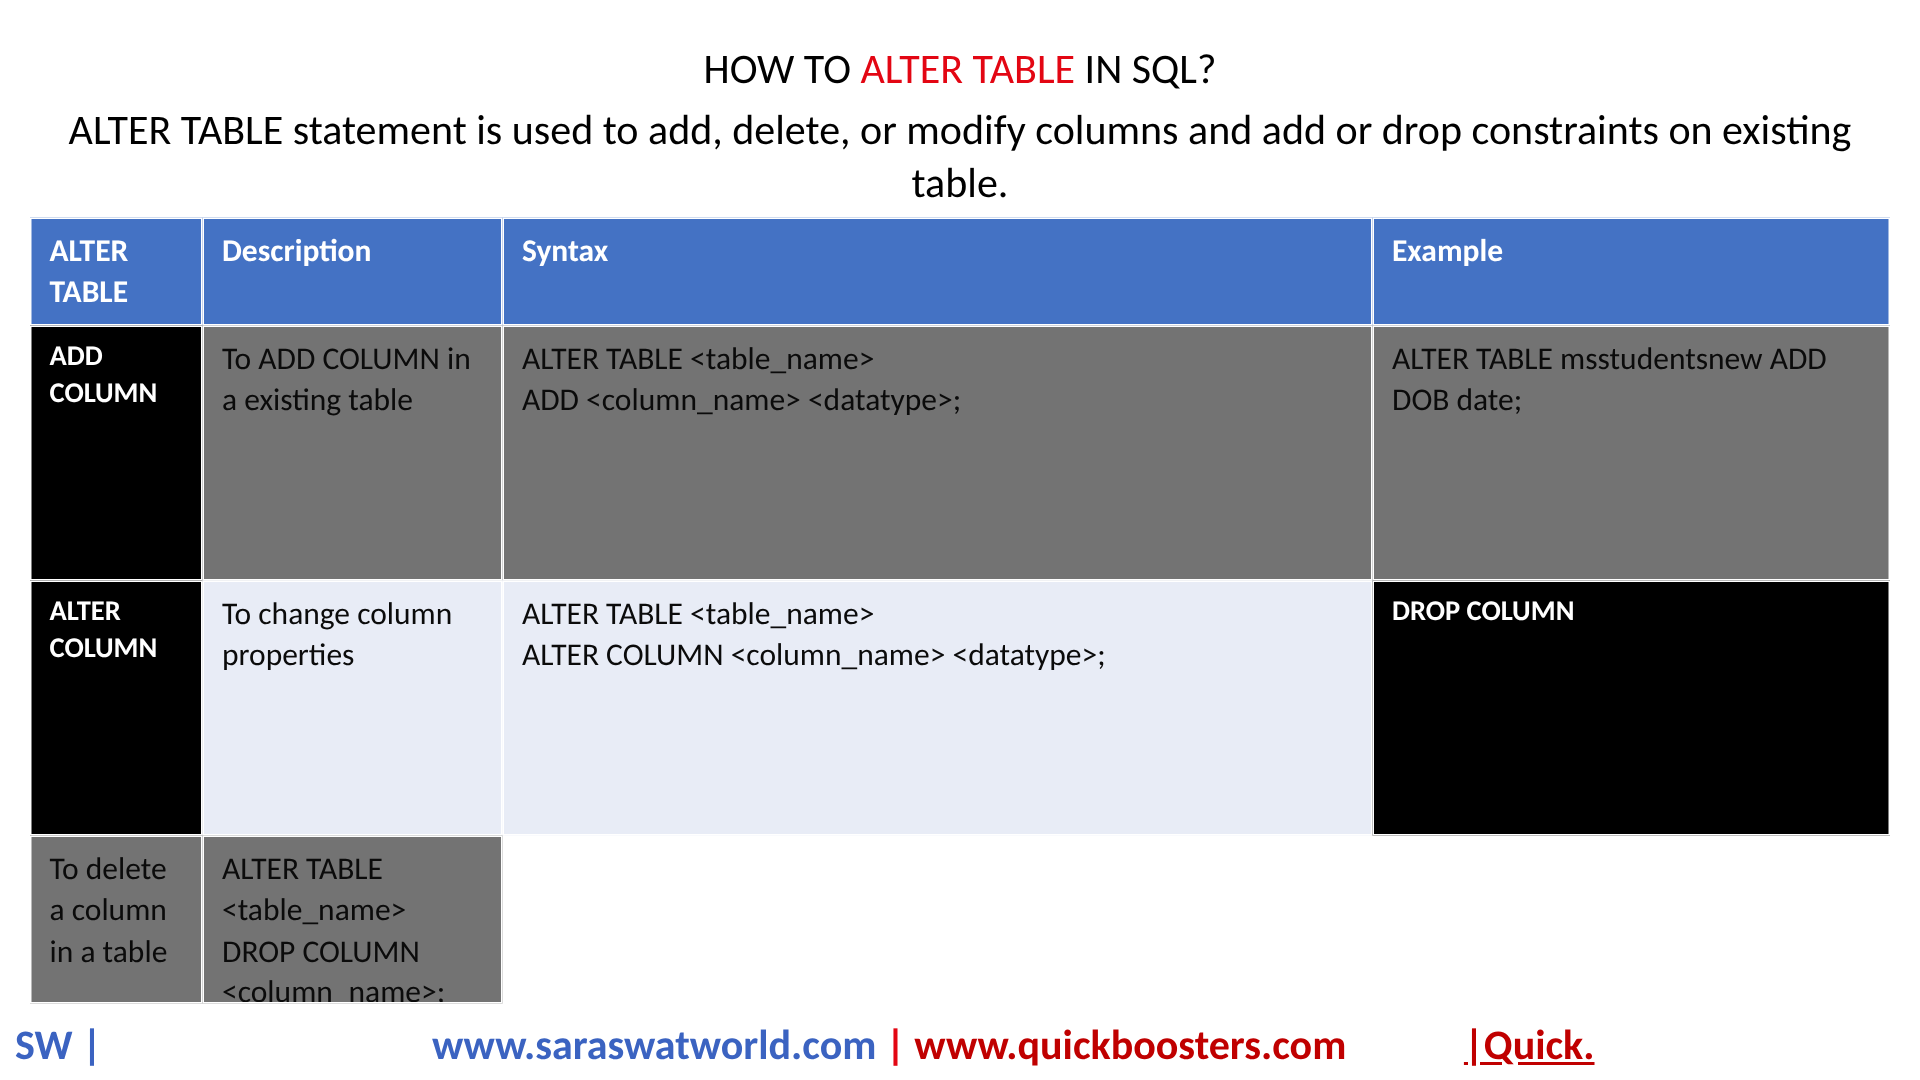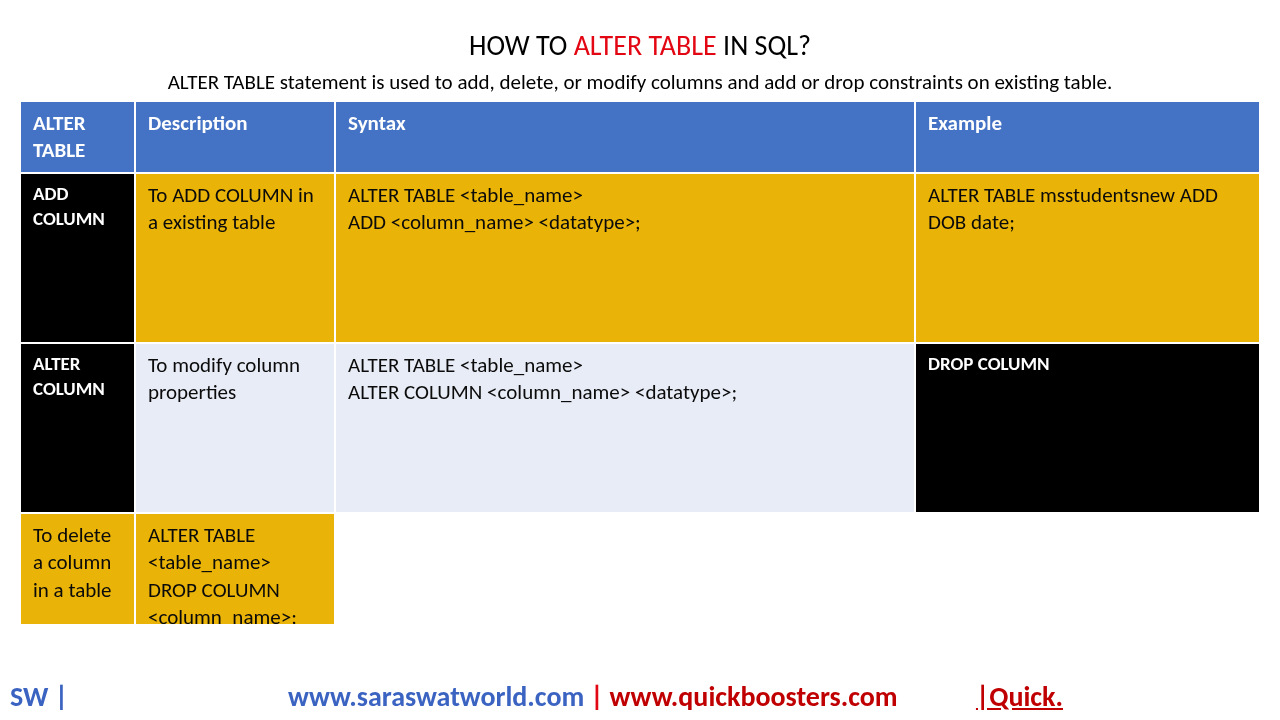--- a/index.html
+++ b/index.html
@@ -14,21 +14,21 @@
   .title {
     text-align: center;
     font-size: 28px;
     color: #000;
     padding-top: 28px;
     font-weight: 400;
   }
   .title .hl { color: #e30613; }
   .subtitle {
     text-align: center;
-    font-size: 21px;
+    font-size: 28px;
     color: #000;
     margin-top: 6px;
     margin-bottom: 6px;
     padding: 0 40px;
   }
   .grid {
     display: grid;
     grid-template-columns: 115px 200px 580px 345px;
     grid-template-rows: 72px 170px 170px 112px;
     margin: 0 20px;
@@ -45,21 +45,21 @@
     background: #4472c4;
     color: #ffffff;
     font-weight: 600;
   }
   .rowhdr {
     background: #000000;
     color: #ffffff;
     font-weight: 600;
     font-size: 19px;
   }
-  .body-a { background: #eab308; color: #0b0b0b; }
+  .body-a { background: #737373; color: #0b0b0b; }
   .body-b { background: #e8ecf6; color: #0b0b0b; }
   .footer {
     position: absolute;
     bottom: 6px;
     left: 0;
     width: 1073px;
     display: flex;
     align-items: flex-end;
     font-size: 28px;
     font-weight: 700;
@@ -87,21 +87,21 @@
   <div class="cell hdr">Syntax</div>
   <div class="cell hdr">Example</div>
 
   <div class="cell rowhdr">ADD COLUMN</div>
   <div class="cell body-a">To ADD COLUMN in a existing table</div>
   <div class="cell body-a" style="white-space:pre-line">ALTER TABLE &lt;table_name&gt;
 ADD &lt;column_name&gt; &lt;datatype&gt;;</div>
   <div class="cell body-a">ALTER TABLE msstudentsnew ADD DOB date;</div>
 
   <div class="cell rowhdr">ALTER COLUMN</div>
-  <div class="cell body-b">To modify column properties</div>
+  <div class="cell body-b">To change column properties</div>
   <div class="cell body-b" style="white-space:pre-line">ALTER TABLE &lt;table_name&gt;
 ALTER COLUMN &lt;column_name&gt; &lt;datatype&gt;;</div>
 
   <div class="cell rowhdr">DROP COLUMN</div>
   <div class="cell body-a">To delete a column in a table</div>
   <div class="cell body-a" style="white-space:pre-line">ALTER TABLE &lt;table_name&gt;
 DROP COLUMN &lt;column_name&gt;;</div>
 </div>
 
 <div class="footer">

